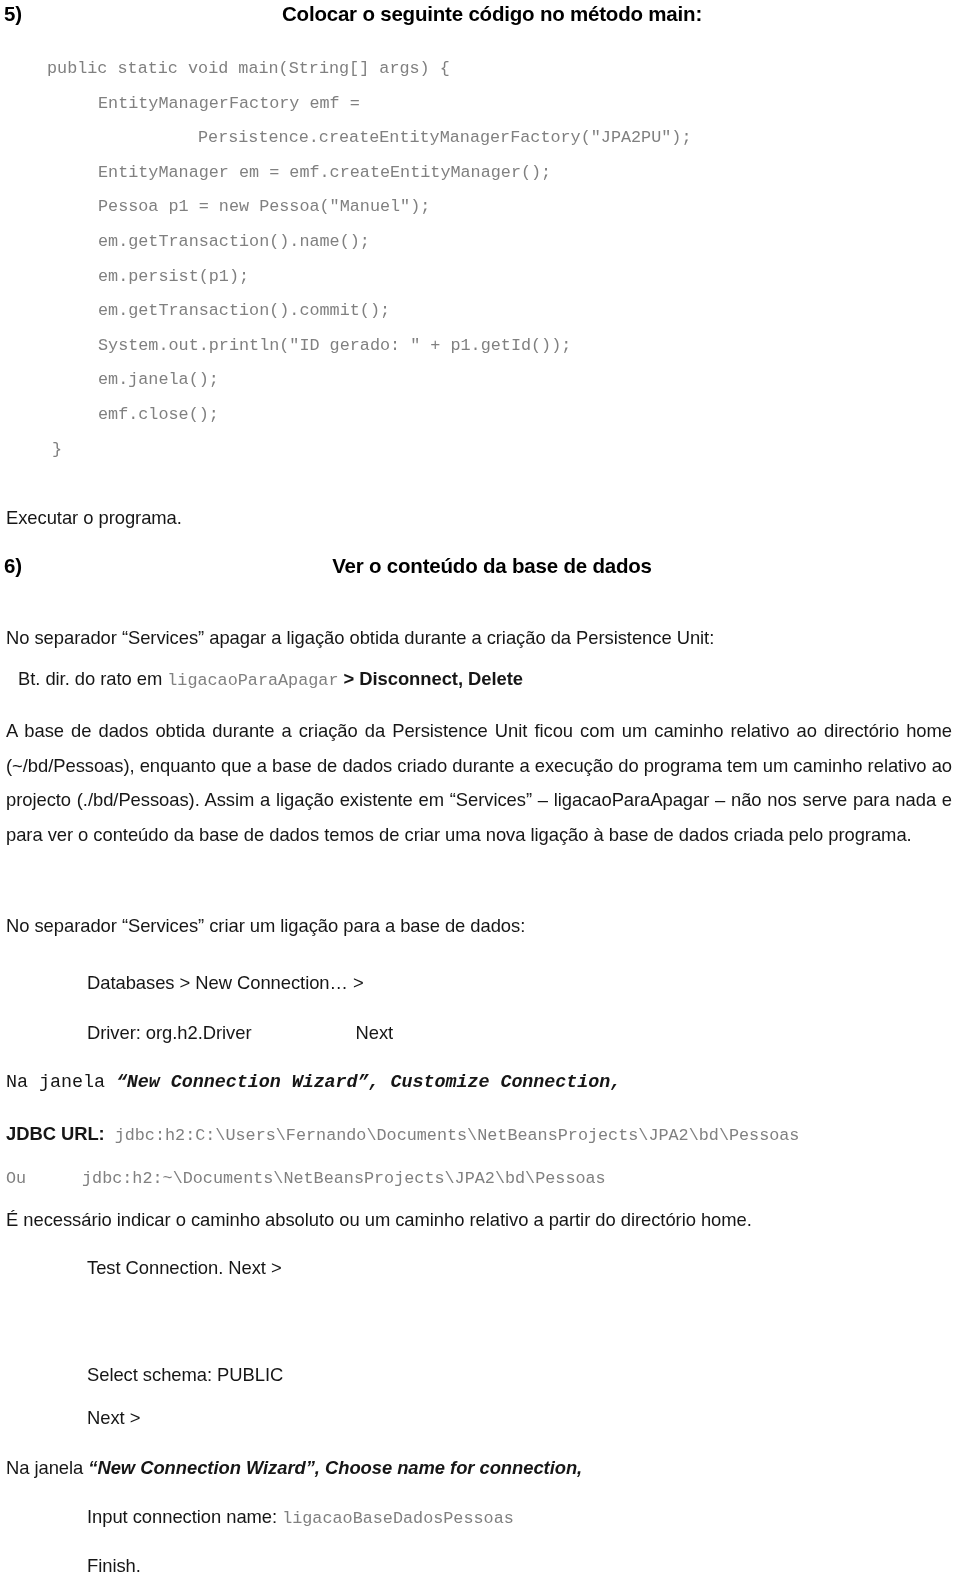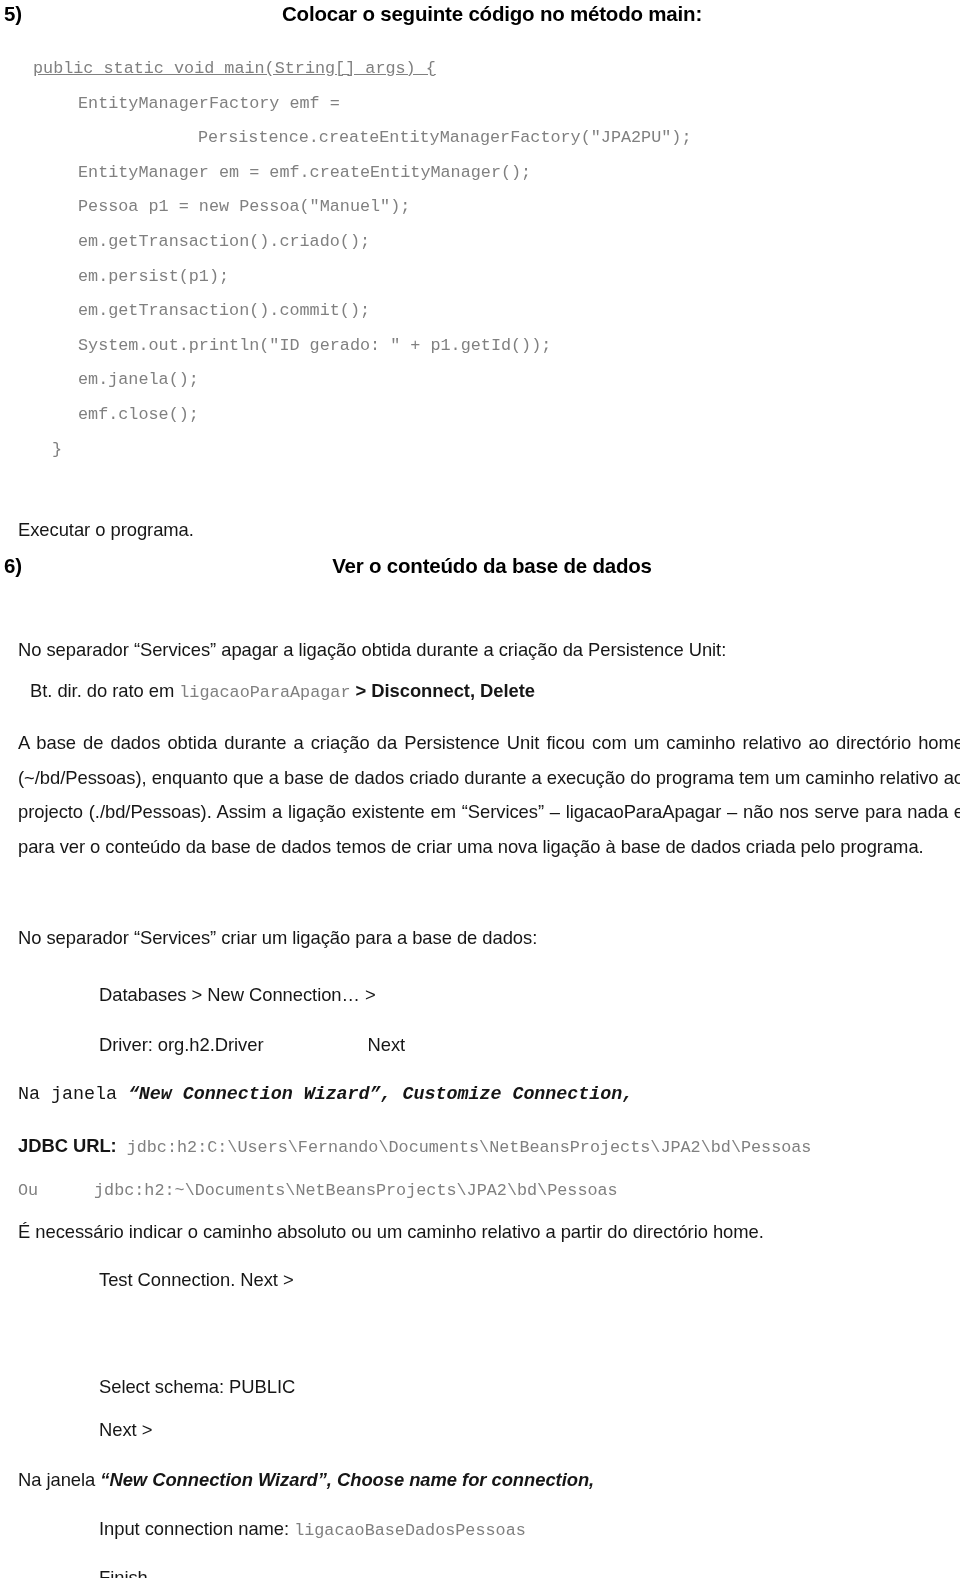--- a/index.html
+++ b/index.html
@@ -54,32 +54,32 @@
     width: 960px;
   }
   .code-line {
     font-family: "Liberation Mono", "DejaVu Sans Mono", monospace;
     font-size: 16.8px;
     line-height: 34.6px;
     color: #808080;
     white-space: pre;
     margin: 0;
   }
-  .ind-0 { padding-left: 33px; text-decoration: underline; }
-  .ind-1 { padding-left: 78px; font-family: Liberation Mono, monospace; }
+  .ind-0 { padding-left: 47px; }
+  .ind-1 { padding-left: 98px; font-family: Liberation Mono, monospace; }
   .ind-2 { padding-left: 198px; }
   .ind-close { padding-left: 52px; }
 
   
   .para {
     position: absolute;
     font-size: 18.4px;
     line-height: 34.5px;
     color: #161616;
-    margin: 16px;
+    margin: 4px;
     letter-spacing: -0.05px;
   }
   .para.justify { text-align: justify; }
 
   .mono-inline {
     font-family: "Liberation Mono", "DejaVu Sans Mono", monospace;
     font-size: 16.8px;
     color: #808080;
     letter-spacing: 0;
   }
@@ -117,21 +117,21 @@
     <span class="num">5)</span>
     <span class="htext">Colocar o seguinte código no método main:</span>
   </div>
 
   <div class="code-block">
     <div class="code-line ind-0">public static void main(String[] args) {</div>
     <div class="code-line ind-1">EntityManagerFactory emf =</div>
     <div class="code-line ind-2">Persistence.createEntityManagerFactory("JPA2PU");</div>
     <div class="code-line ind-1">EntityManager em = emf.createEntityManager();</div>
     <div class="code-line ind-1">Pessoa p1 = new Pessoa("Manuel");</div>
-    <div class="code-line ind-1">em.getTransaction().criado();</div>
+    <div class="code-line ind-1">em.getTransaction().name();</div>
     <div class="code-line ind-1">em.persist(p1);</div>
     <div class="code-line ind-1">em.getTransaction().commit();</div>
     <div class="code-line ind-1">System.out.println("ID gerado: " + p1.getId());</div>
     <div class="code-line ind-1">em.janela();</div>
     <div class="code-line ind-1">emf.close();</div>
     <div class="code-line ind-close">}</div>
   </div>
 
   <p id="line-executar" class="para">Executar o programa.</p>
 

